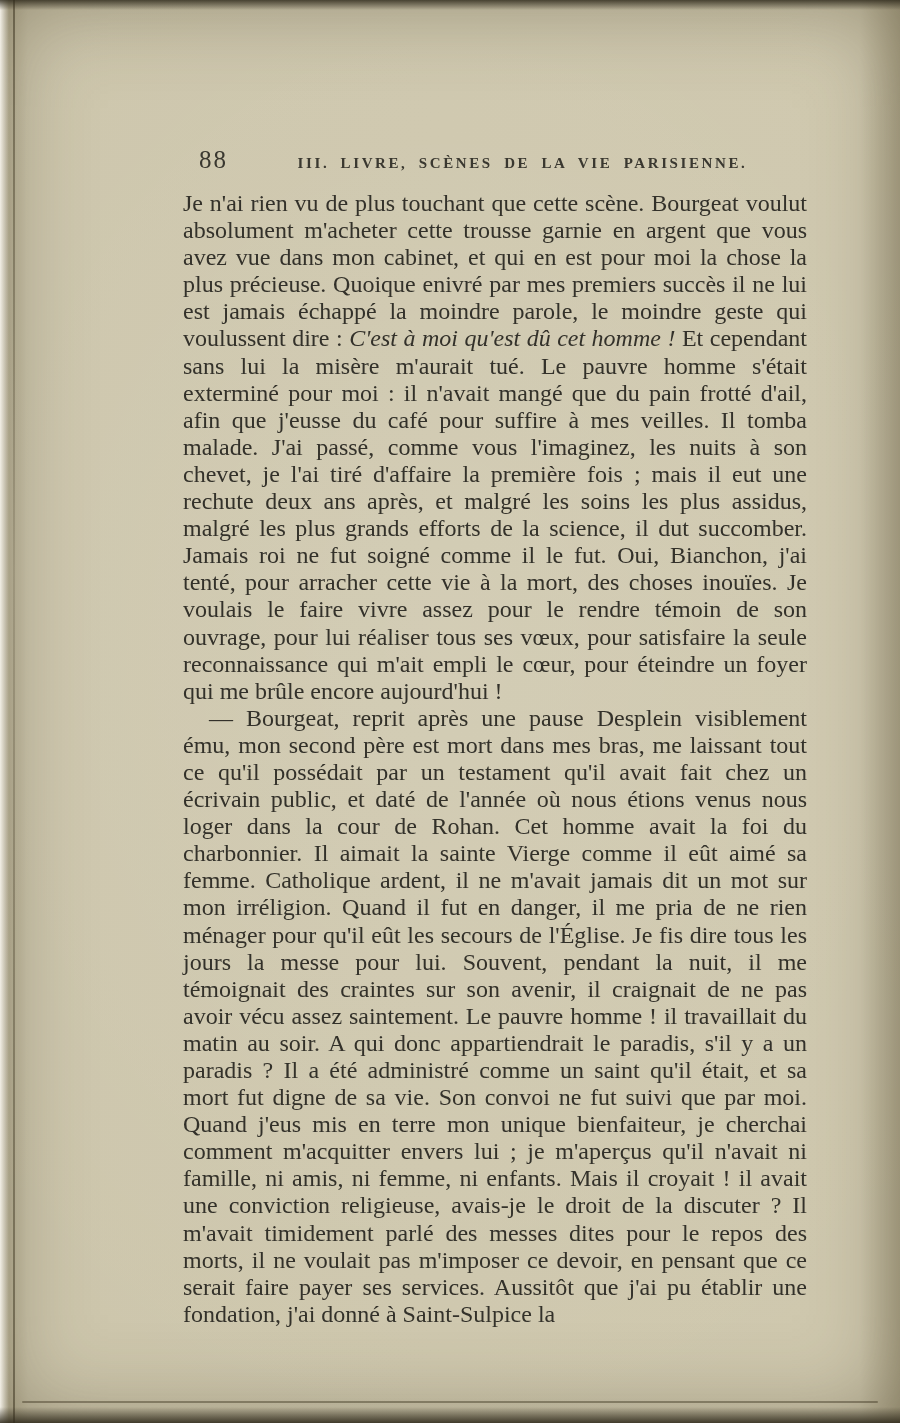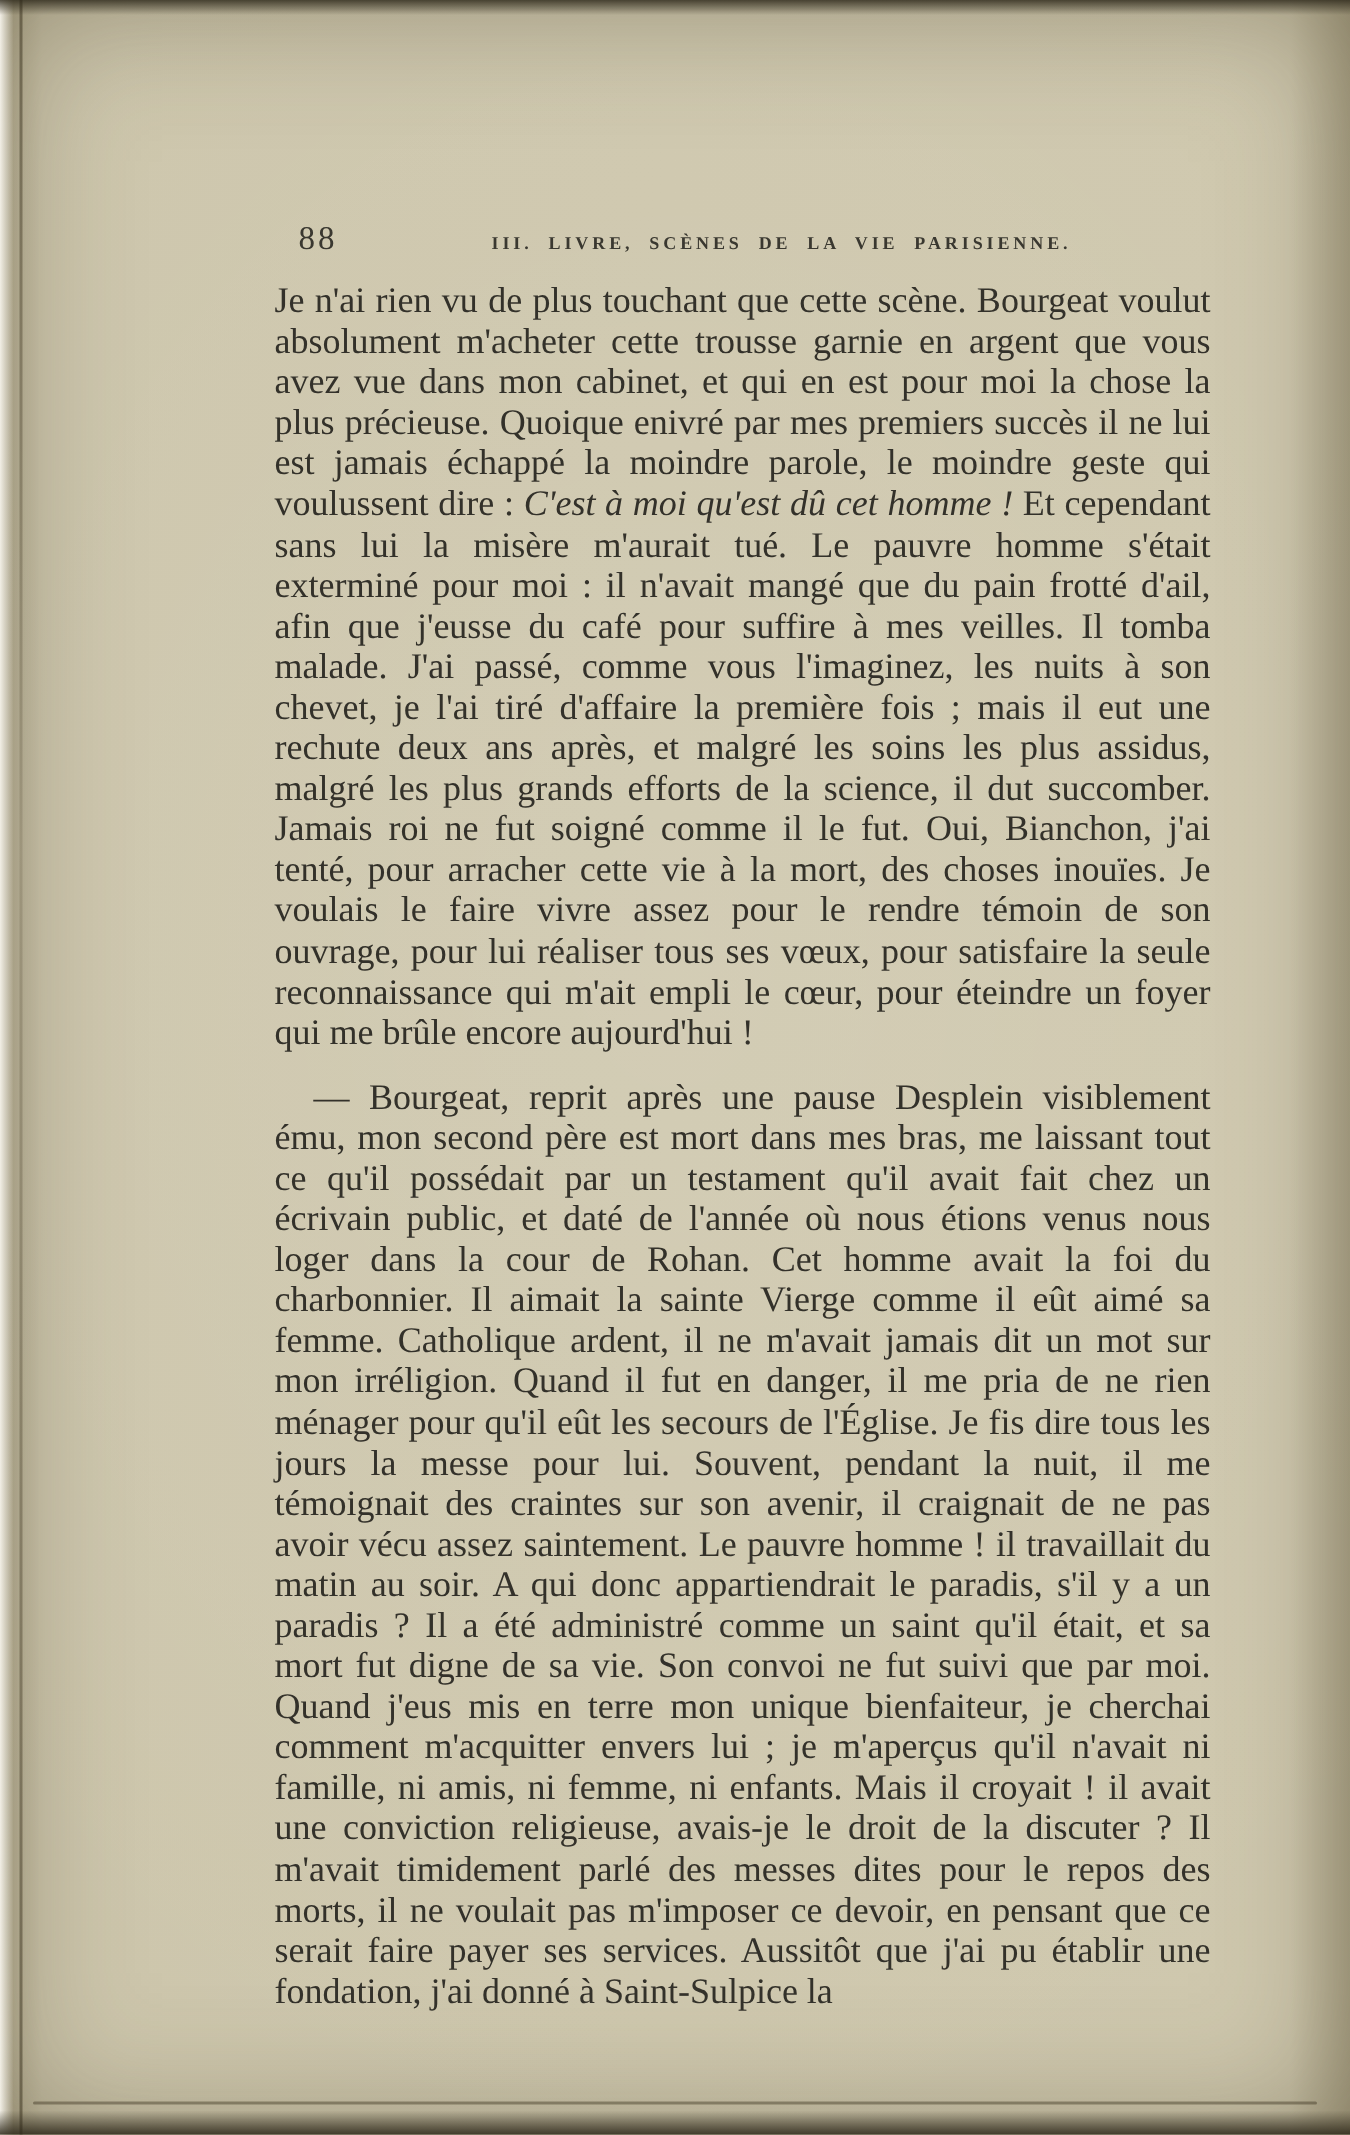--- a/index.html
+++ b/index.html
@@ -52,44 +52,44 @@
     top: 146px;
     width: 624px;
     color: #34322b;
   }
   .page-header {
     display: flex;
     align-items: baseline;
     margin-bottom: 16px;
   }
   .page-number {
-    font-size: 22px;
+    font-size: 25px;
     letter-spacing: 2px;
     color: #3a3830;
     margin-left: 16px;
   }
   .running-title {
     flex: 1;
     text-align: center;
-    font-size: 12px;
+    font-size: 15px;
     font-weight: bold;
     letter-spacing: 2.6px;
     word-spacing: 5px;
     color: #3a3830;
     padding-left: 10px;
   }
   .text-block {
     font-size: 24px;
     line-height: 27.1px;
     text-align: justify;
     color: #33312a;
   }
   .para { margin: 0; }
   .para + .para { margin-top: 0; }
-  .para.indent { text-indent: 26px; margin-top: 16px; }
+  .para.indent { text-indent: 26px; }
   em { font-style: italic; }
 </style>
 </head>
 <body>
 
 <div class="scan">
   <div class="edge-left-light"></div>
   <div class="gutter-line"></div>
   <div class="edge-top"></div>
   <div class="edge-bottom"></div>

